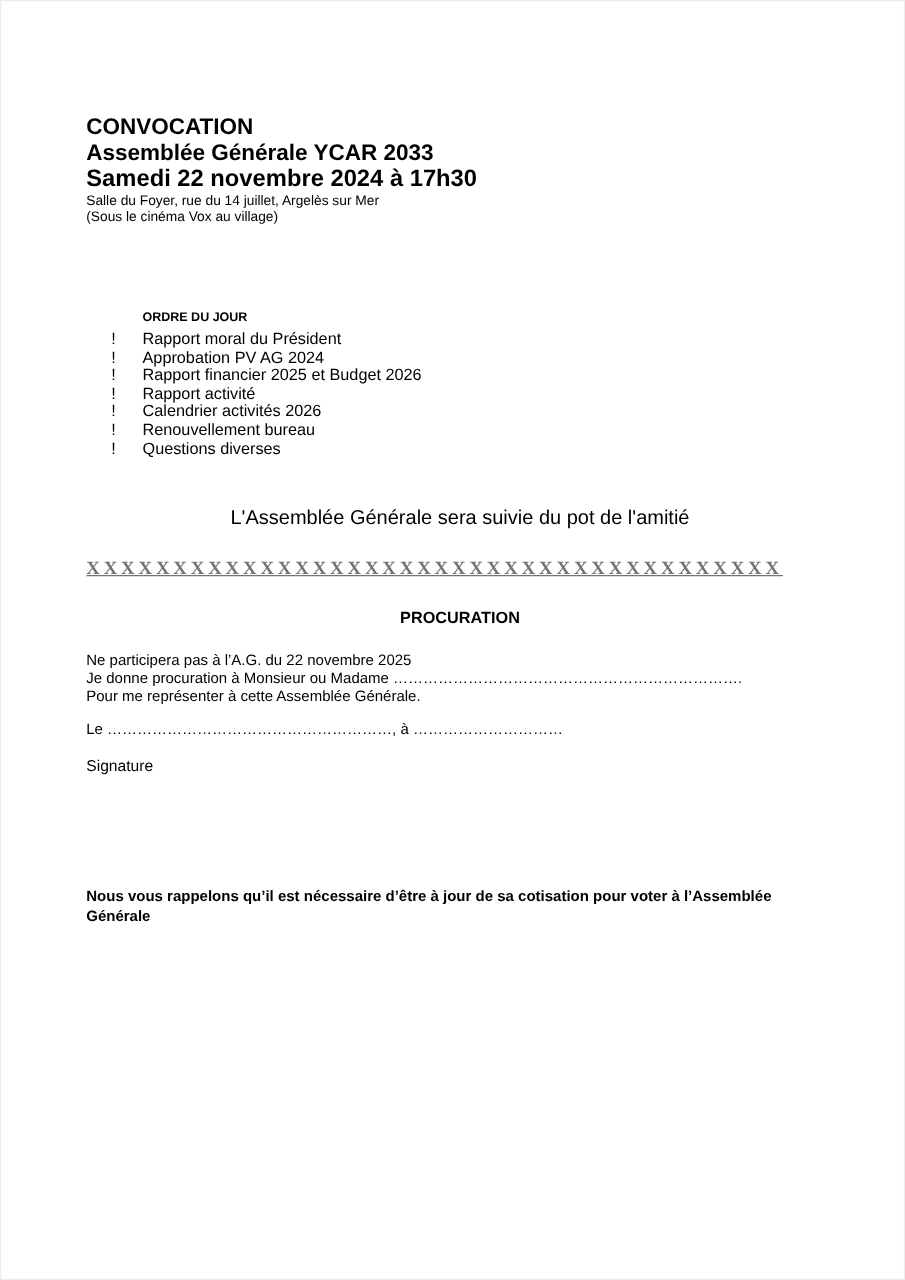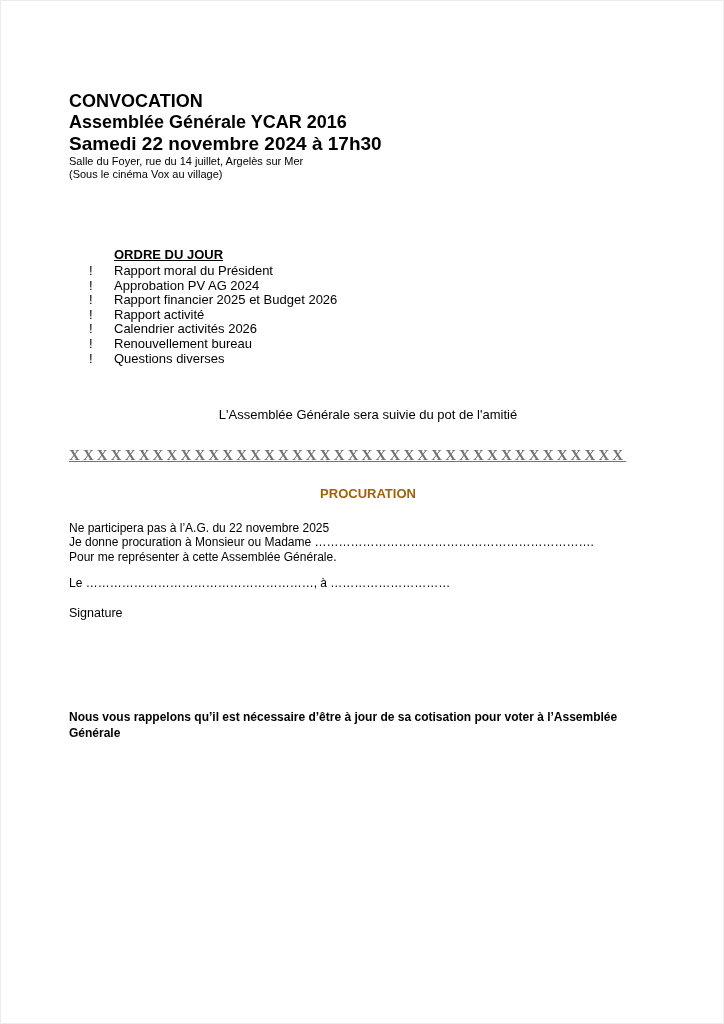--- a/index.html
+++ b/index.html
@@ -16,51 +16,50 @@
   }
   .doc-header { text-align: left; }
   .title-line { font-weight: bold; font-size: 18px; line-height: 21px; }
   .title-line.big { font-size: 19px; line-height: 22px; }
   .venue-line { font-size: 11px; line-height: 13px; }
 
   .agenda { margin-top: 66px; }
   .agenda-heading {
     margin-left: 45px;
     font-weight: bold;
-    font-size: 13px;
+    font-size: 10px;
     line-height: 15px;
-    text-decoration: underline;
   }
   .agenda-list { margin-top: 2px; }
   .agenda-row { display: flex; font-size: 13px; line-height: 14.6px; }
   .agenda-bullet { width: 25px; margin-left: 20px; flex: none; }
   .agenda-label { flex: 1; }
 
-  .amity-note { margin-top: 42px; text-align: center; font-size: 13px; line-height: 14px; }
+  .amity-note { margin-top: 42px; text-align: center; font-size: 16px; line-height: 14px; }
 
   .cut-line {
     margin-top: 24px;
     font-family: "Liberation Serif", serif;
     font-weight: bold;
     font-size: 15px;
     line-height: 18px;
     letter-spacing: 3.1px;
     text-decoration: underline;
     white-space: nowrap;
     overflow: hidden;
     color: #737373;
   }
 
   .proxy-title {
     margin-top: 22px;
     text-align: center;
     font-weight: bold;
     font-size: 13px;
     line-height: 15px;
-    color: #a16207;
+    color: #000000;
   }
   .proxy-body { margin-top: 20px; font-size: 12px; line-height: 14.3px; }
   .proxy-line { white-space: nowrap; overflow: hidden; }
 
   .date-place-line { margin-top: 12px; font-size: 12px; line-height: 14px; white-space: nowrap; overflow: hidden; }
   .signature-label { margin-top: 16px; font-size: 12.5px; line-height: 14px; }
 
   .reminder {
     margin-top: 89px;
     font-weight: bold;
@@ -69,21 +68,21 @@
     width: 592px;
   }
 </style>
 </head>
 <body>
 
 <div class="page">
 
   <div class="doc-header">
     <div class="title-line">CONVOCATION</div>
-    <div class="title-line">Assemblée Générale YCAR 2016</div>
+    <div class="title-line">Assemblée Générale YCAR 2033</div>
     <div class="title-line big">Samedi 22 novembre 2024 à 17h30</div>
     <div class="venue-line">Salle du Foyer, rue du 14 juillet, Argelès sur Mer</div>
     <div class="venue-line">(Sous le cinéma Vox au village)</div>
   </div>
 
   <div class="agenda">
     <div class="agenda-heading">ORDRE DU JOUR</div>
     <div class="agenda-list">
       <div class="agenda-row">
         <span class="agenda-bullet">!</span>

